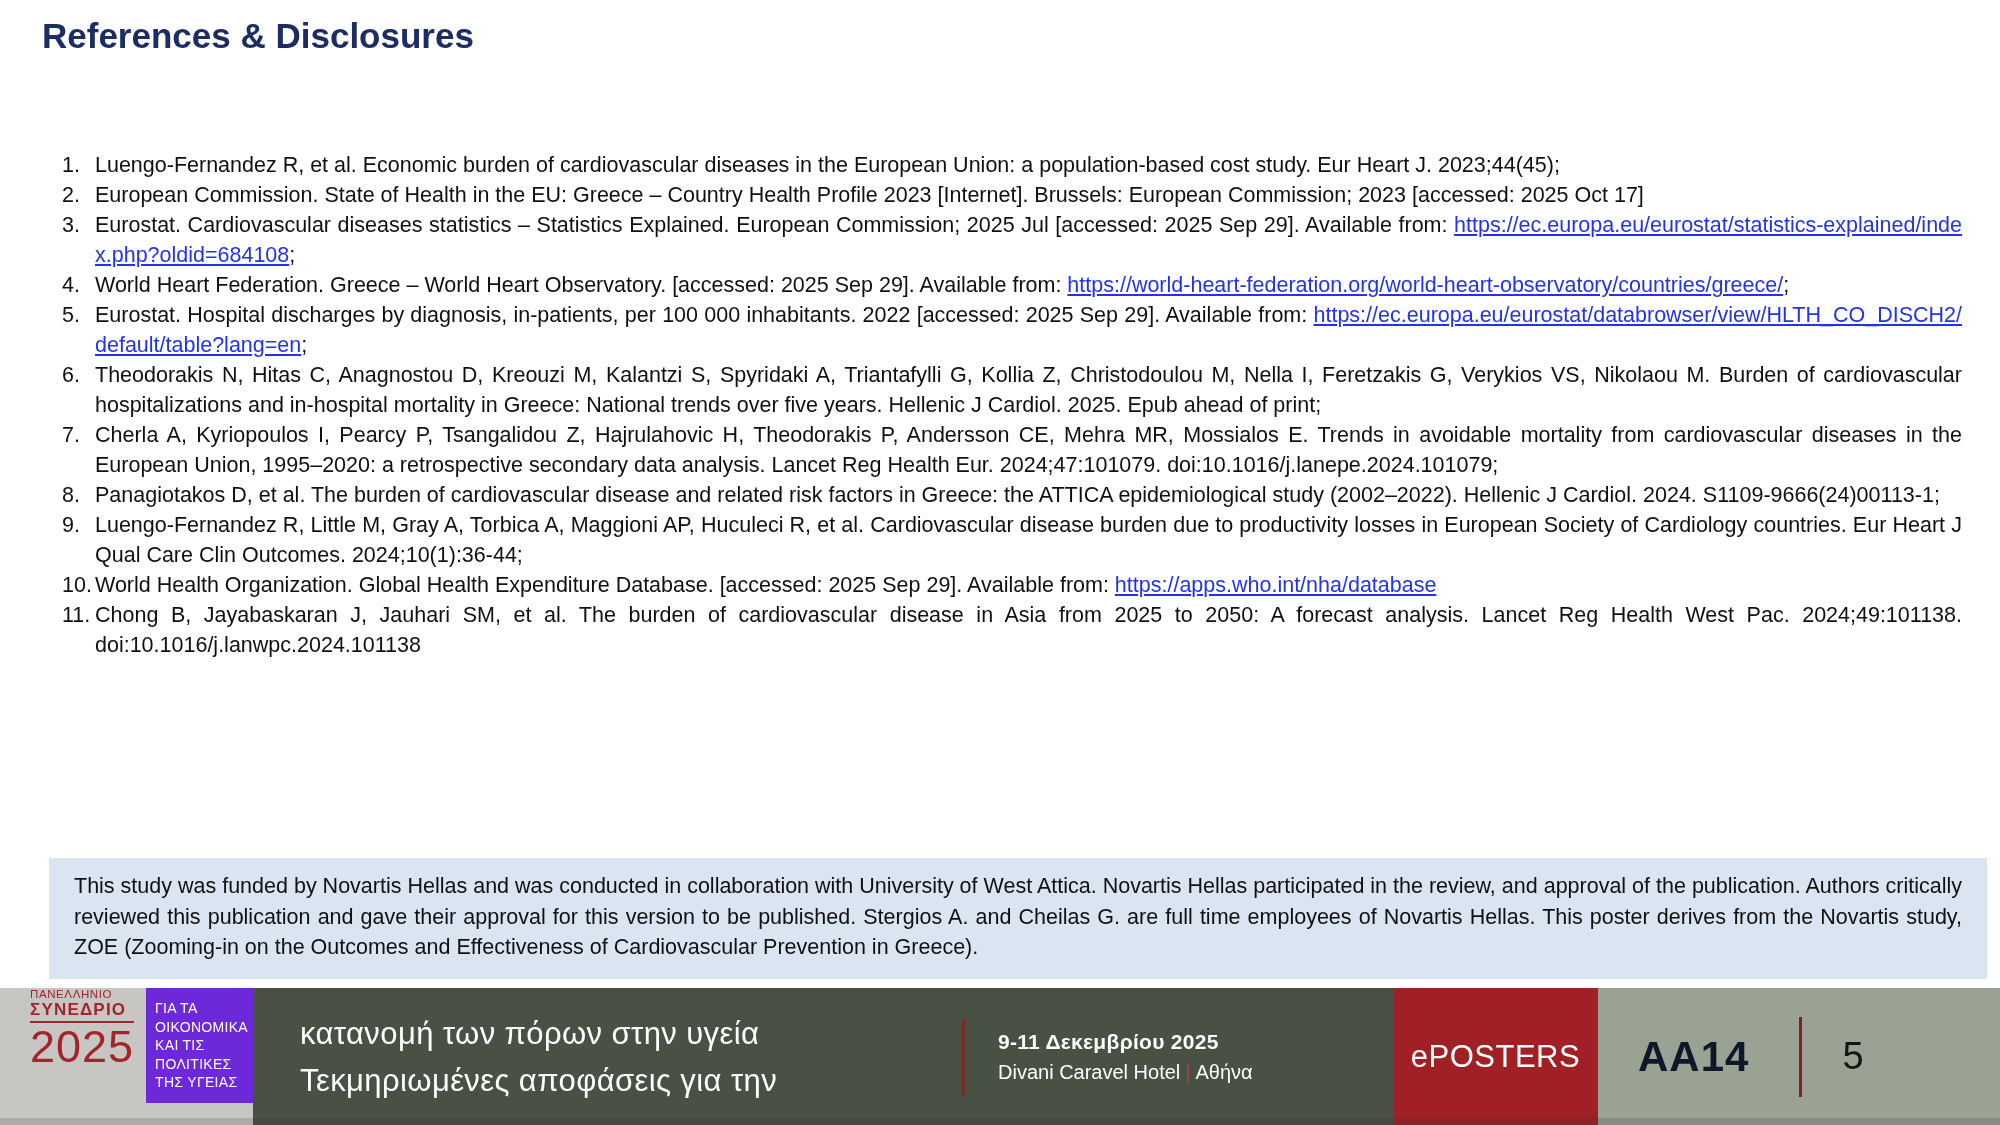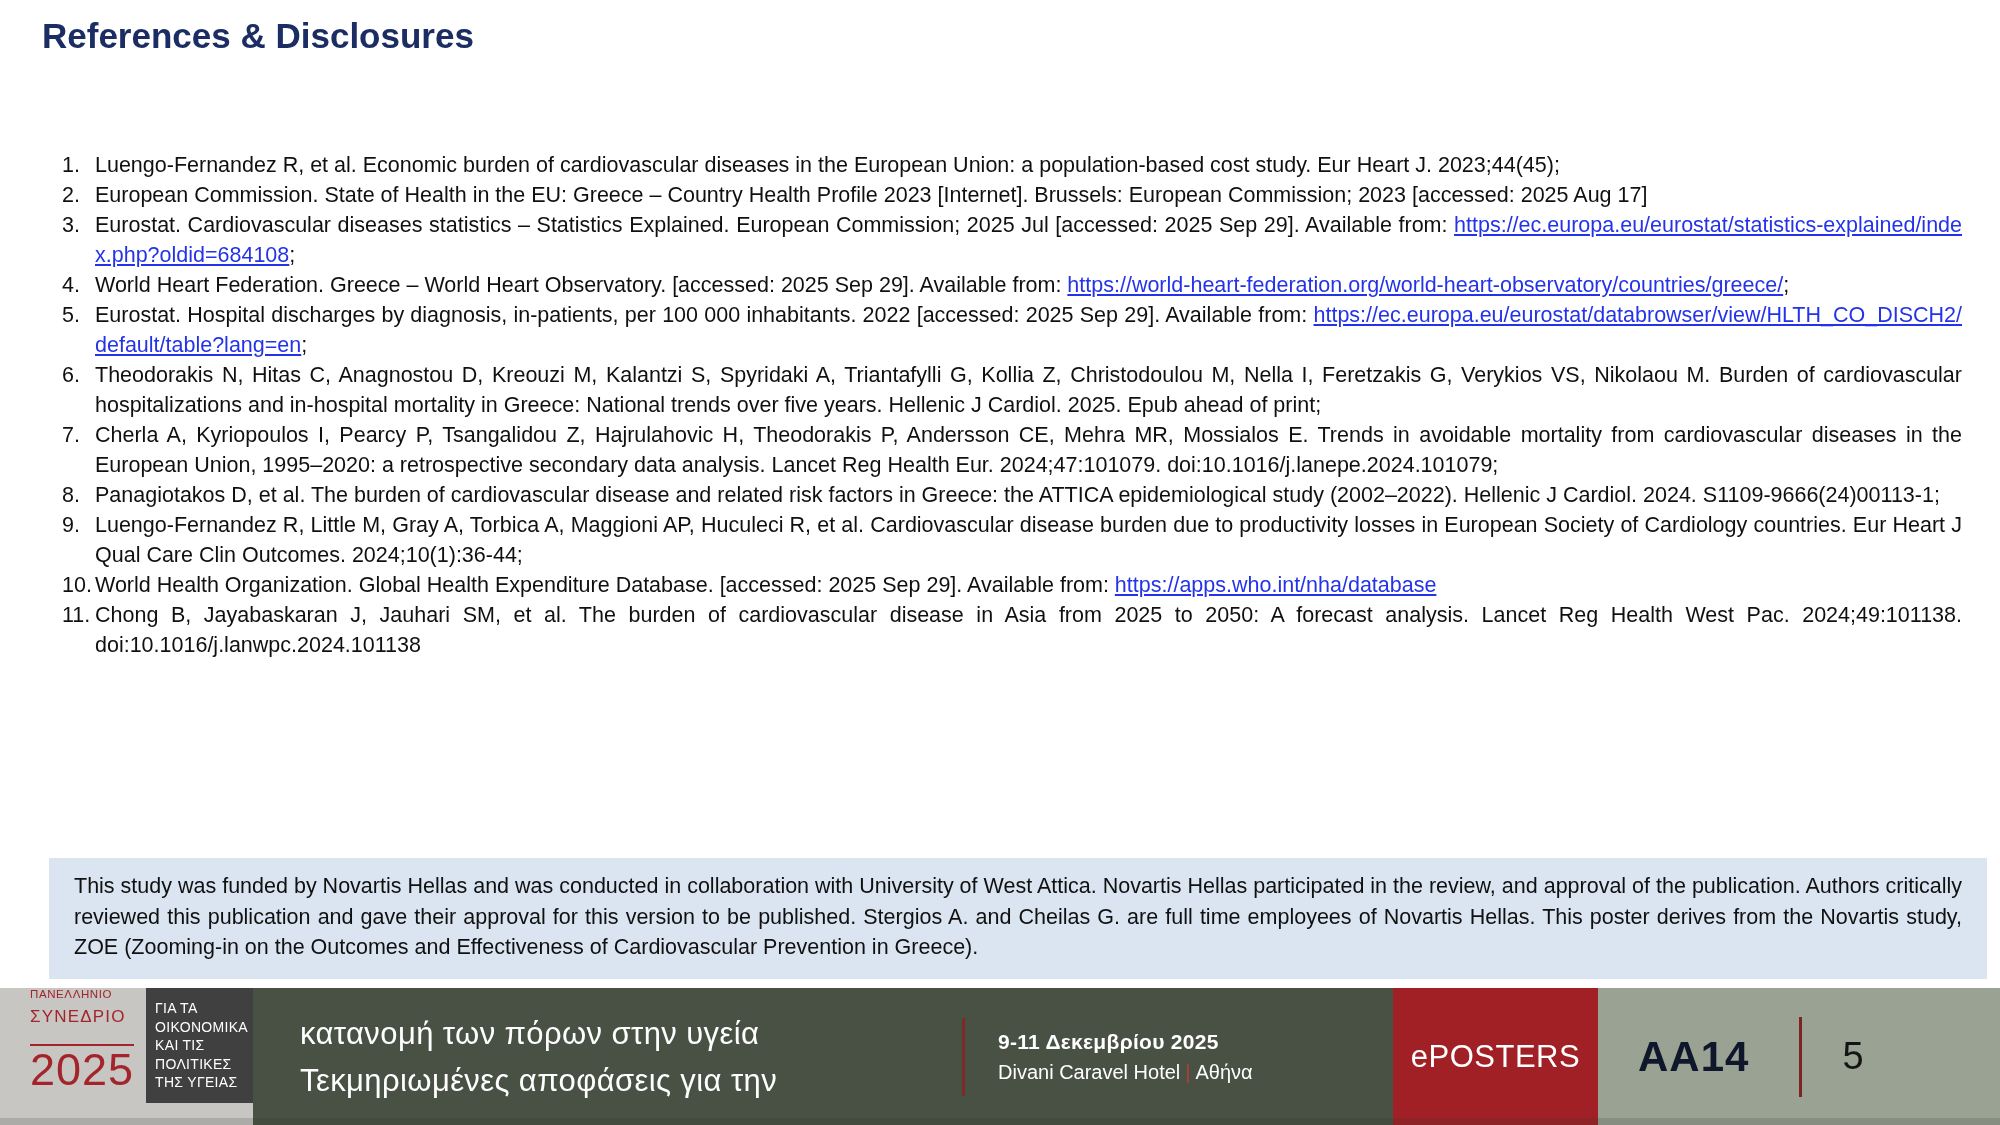--- a/index.html
+++ b/index.html
@@ -38,25 +38,25 @@
   .footer::after {
     content:""; position:absolute; left:0; bottom:0; width:100%; height:7px;
     background:rgba(50,50,45,0.18); pointer-events:none;
   }
   .seg-gray {
     width:253px; flex:0 0 253px; background:#c7c6c3;
     display:flex; align-items:flex-start; box-sizing:border-box; padding-left:30px;
   }
   .logo-block { color:#a3242b; margin-right:12px; }
   .logo-l1 { font-size:11.5px; letter-spacing:0.6px; line-height:12px; }
-  .logo-l2 { font-size:17px; font-weight:normal; letter-spacing:1.2px; line-height:19px;
-             border-bottom:2px solid #a3242b; padding-bottom:18px;margin-top:7px; }
+  .logo-l2 { font-size:17px; font-weight:bold; letter-spacing:1.2px; line-height:19px;
+             border-bottom:2px solid #a3242b; padding-bottom:2px; }
   .logo-year { font-size:45px; line-height:44px; font-weight:normal; letter-spacing:1px; margin-top:2px; }
   .topic-box {
-    background:#404040; color:#ffffff; font-size:14px; line-height:18.5px;
+    background:#6d28d9; color:#ffffff; font-size:14px; line-height:18.5px;
     padding:11px 9px; font-weight:500; letter-spacing:0.3px;
   }
   .seg-green {
     flex:1 1 auto; background:#495144; color:#ffffff;
     display:flex; align-items:center; box-sizing:border-box;
   }
   .motto {
     width:662px; flex:0 0 662px; padding-left:47px; box-sizing:content-box;
     font-size:31px; line-height:47px; letter-spacing:0.4px; font-weight:normal;
   }
@@ -85,21 +85,21 @@
 
   <h1 class="page-title">References &amp; Disclosures</h1>
 
   <ol class="refs" id="refs">
       <li>
         <span class="ref-num">1.</span>
         <div class="ref-text"><span>Luengo-Fernandez R, et al. Economic burden of cardiovascular diseases in the European Union: a population-based cost study. Eur Heart J. 2023;44(45);</span></div>
       </li>
       <li>
         <span class="ref-num">2.</span>
-        <div class="ref-text"><span>European Commission. State of Health in the EU: Greece – Country Health Profile 2023 [Internet]. Brussels: European Commission; 2023 [accessed: 2025 Aug 17]</span></div>
+        <div class="ref-text"><span>European Commission. State of Health in the EU: Greece – Country Health Profile 2023 [Internet]. Brussels: European Commission; 2023 [accessed: 2025 Oct 17]</span></div>
       </li>
       <li>
         <span class="ref-num">3.</span>
         <div class="ref-text"><span>Eurostat. Cardiovascular diseases statistics – Statistics Explained. European Commission; 2025 Jul [accessed: 2025 Sep 29]. Available from: </span><a class="ref-link">https://ec.europa.eu/eurostat/statistics-explained/index.php?oldid=684108</a><span>;</span></div>
       </li>
       <li>
         <span class="ref-num">4.</span>
         <div class="ref-text"><span>World Heart Federation. Greece – World Heart Observatory. [accessed: 2025 Sep 29]. Available from: </span><a class="ref-link">https://world-heart-federation.org/world-heart-observatory/countries/greece/</a><span>;</span></div>
       </li>
       <li>

